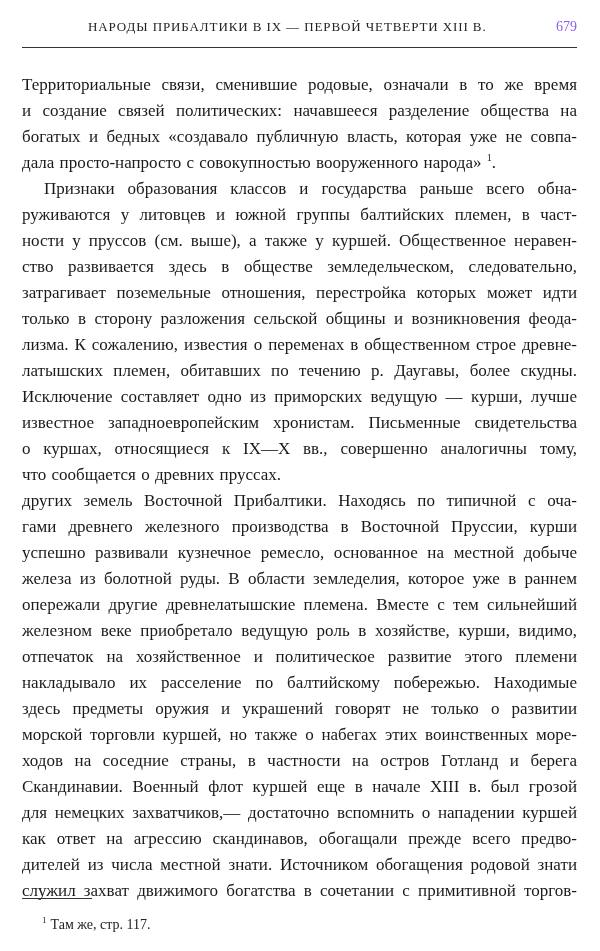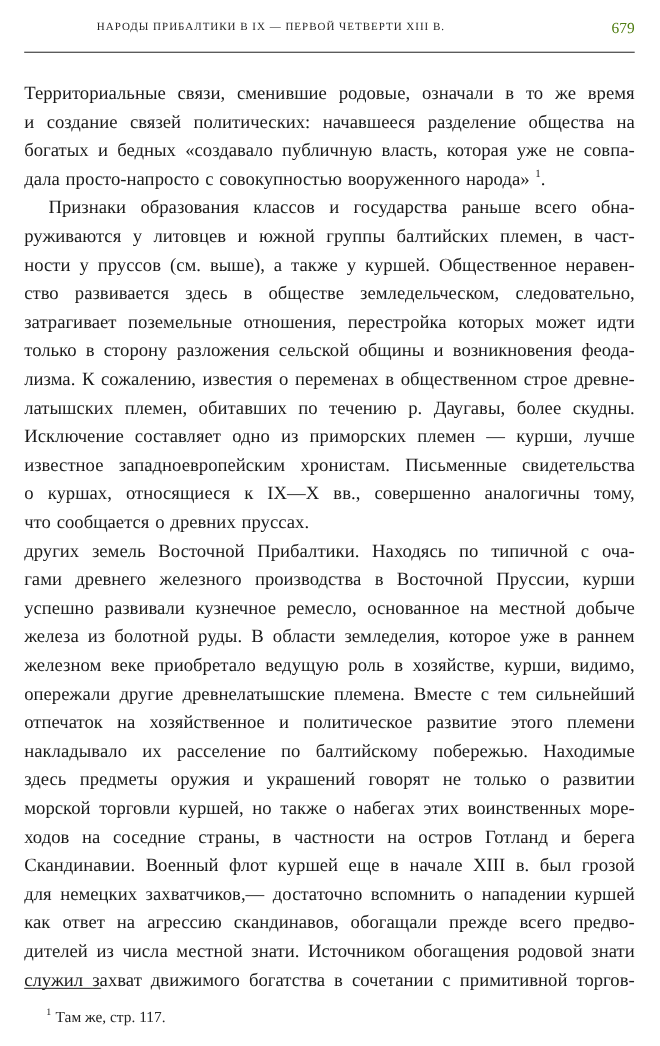--- a/index.html
+++ b/index.html
@@ -25,32 +25,32 @@
       position: absolute;
       left: 22px;
       top: 19px;
       width: 555px;
       height: 20px;
     }
     .running-title {
       position: absolute;
       left: 66px;
       top: 0;
-      font-size: 10px;
+      font-size: 13px;
       letter-spacing: 0.9px;
       font-weight: normal;
       white-space: nowrap;
       color: #222;
     }
     .page-number {
       position: absolute;
       right: 0;
       top: 0;
       font-size: 14px;
-      color: #4d7c0f;
+      color: #8b5cf6;
     }
     .head-rule {
       position: absolute;
       left: 22px;
       top: 47px;
       width: 555px;
       height: 0;
       border-top: 1.6px solid #333;
     }
     .body-text {
@@ -125,33 +125,33 @@
 
     <div>
       <span class="line indent">Признаки образования классов и государства раньше всего обна-</span>
       <span class="line">руживаются у литовцев и южной группы балтийских племен, в част-</span>
       <span class="line">ности у пруссов (см. выше), а также у куршей. Общественное неравен-</span>
       <span class="line">ство развивается здесь в обществе земледельческом, следовательно,</span>
       <span class="line">затрагивает поземельные отношения, перестройка которых может идти</span>
       <span class="line">только в сторону разложения сельской общины и возникновения феода-</span>
       <span class="line">лизма. К сожалению, известия о переменах в общественном строе древне-</span>
       <span class="line">латышских племен, обитавших по течению р. Даугавы, более скудны.</span>
-      <span class="line">Исключение составляет одно из приморских племен — курши, лучше</span>
+      <span class="line">Исключение составляет одно из приморских ведущую — курши, лучше</span>
       <span class="line">известное западноевропейским хронистам. Письменные свидетельства</span>
       <span class="line">о куршах, относящиеся к IX—X вв., совершенно аналогичны тому,</span>
       <span class="line last">что сообщается о древних пруссах.</span>
     </div>
 
     <div>
       <span class="line">других земель Восточной Прибалтики. Находясь по типичной с оча-</span>
       <span class="line">гами древнего железного производства в Восточной Пруссии, курши</span>
       <span class="line">успешно развивали кузнечное ремесло, основанное на местной добыче</span>
       <span class="line">железа из болотной руды. В области земледелия, которое уже в раннем</span>
+      <span class="line">опережали другие древнелатышские племена. Вместе с тем сильнейший</span>
       <span class="line">железном веке приобретало ведущую роль в хозяйстве, курши, видимо,</span>
-      <span class="line">опережали другие древнелатышские племена. Вместе с тем сильнейший</span>
       <span class="line">отпечаток на хозяйственное и политическое развитие этого племени</span>
       <span class="line">накладывало их расселение по балтийскому побережью. Находимые</span>
       <span class="line">здесь предметы оружия и украшений говорят не только о развитии</span>
       <span class="line">морской торговли куршей, но также о набегах этих воинственных море-</span>
       <span class="line">ходов на соседние страны, в частности на остров Готланд и берега</span>
       <span class="line">Скандинавии. Военный флот куршей еще в начале XIII в. был грозой</span>
       <span class="line">для немецких захватчиков,— достаточно вспомнить о нападении куршей</span>
       <span class="line">как ответ на агрессию скандинавов, обогащали прежде всего предво-</span>
       <span class="line">дителей из числа местной знати. Источником обогащения родовой знати</span>
       <span class="line">служил захват движимого богатства в сочетании с примитивной торгов-</span>

